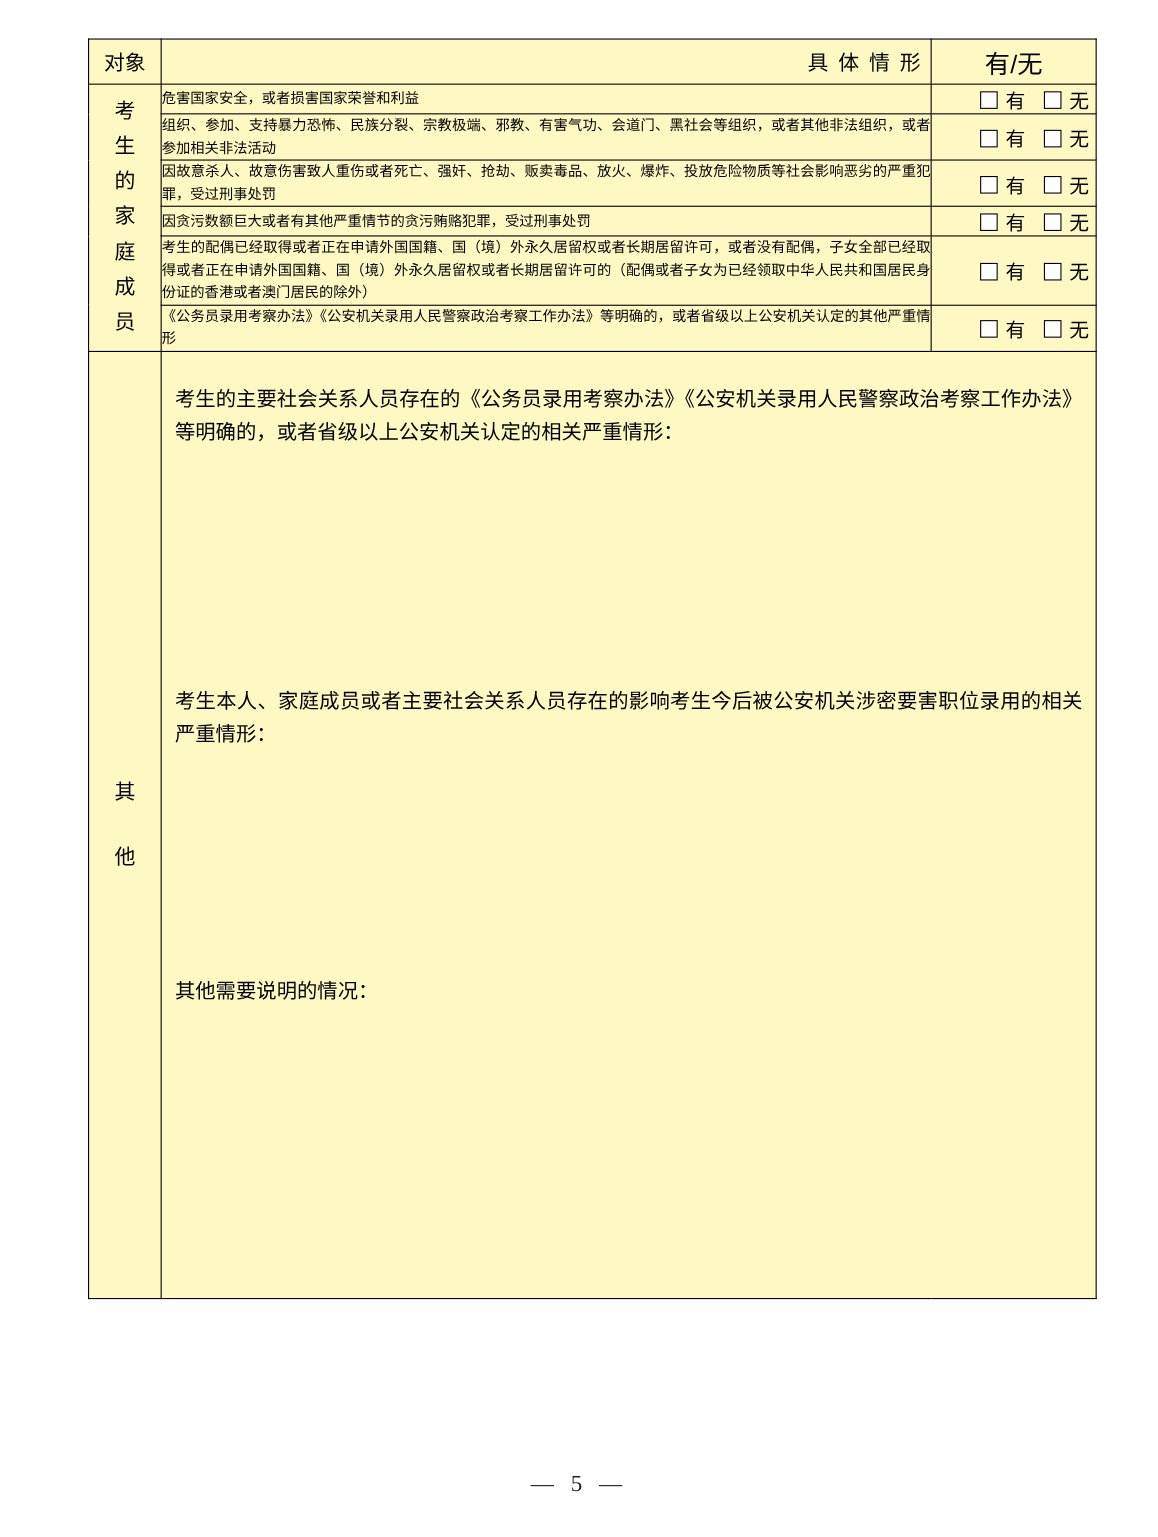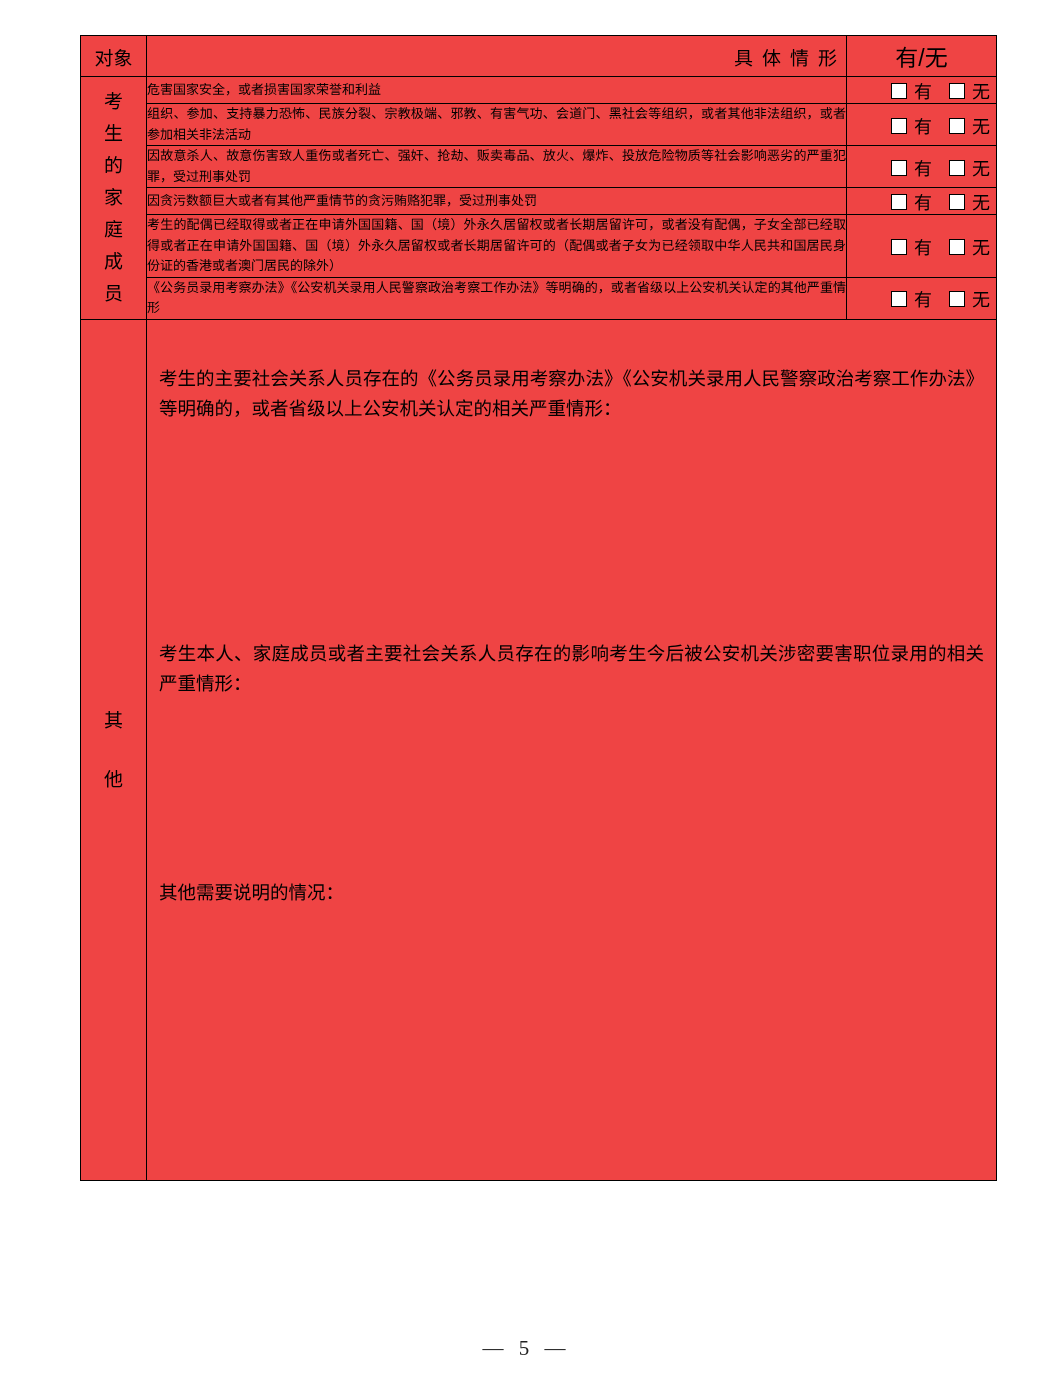--- a/index.html
+++ b/index.html
@@ -31,21 +31,21 @@
     left: 80px;
     top: 35px;
     width: 916px;
     border-collapse: collapse;
     table-layout: fixed;
   }
   .form-table td {
     border: 1.6px solid #000;
     padding: 0;
     vertical-align: middle;
-    background: #ef4444;
+    background: #fef9c3;
   }
 
   col.c-subject { width: 66px; }
   col.c-detail  { width: 700px; }
   col.c-yesno   { width: 150px; }
 
   
   .hdr-subject {
     text-align: center;
     font-size: 19px;
@@ -119,25 +119,24 @@
     height: 100%;
   }
   .other-block {
     position: absolute;
     left: 12px;
     right: 12px;
     font-size: 18.5px;
     line-height: 1.62;
     text-align: justify;
     text-justify: inter-ideograph;
-    margin-top: 16px;
   }
   .other-block.b1 { top: 28px; }
   .other-block.b2 { top: 303px; }
-  .other-block.b3 { top: 542px; }
+  .other-block.b3 { top: 566px; }
 
   
   .page-number {
     position: absolute;
     left: 0;
     top: 1336px;
     width: 1053px;
     text-align: center;
     font-family: "Liberation Serif", "DejaVu Serif", serif;
     font-size: 21px;

